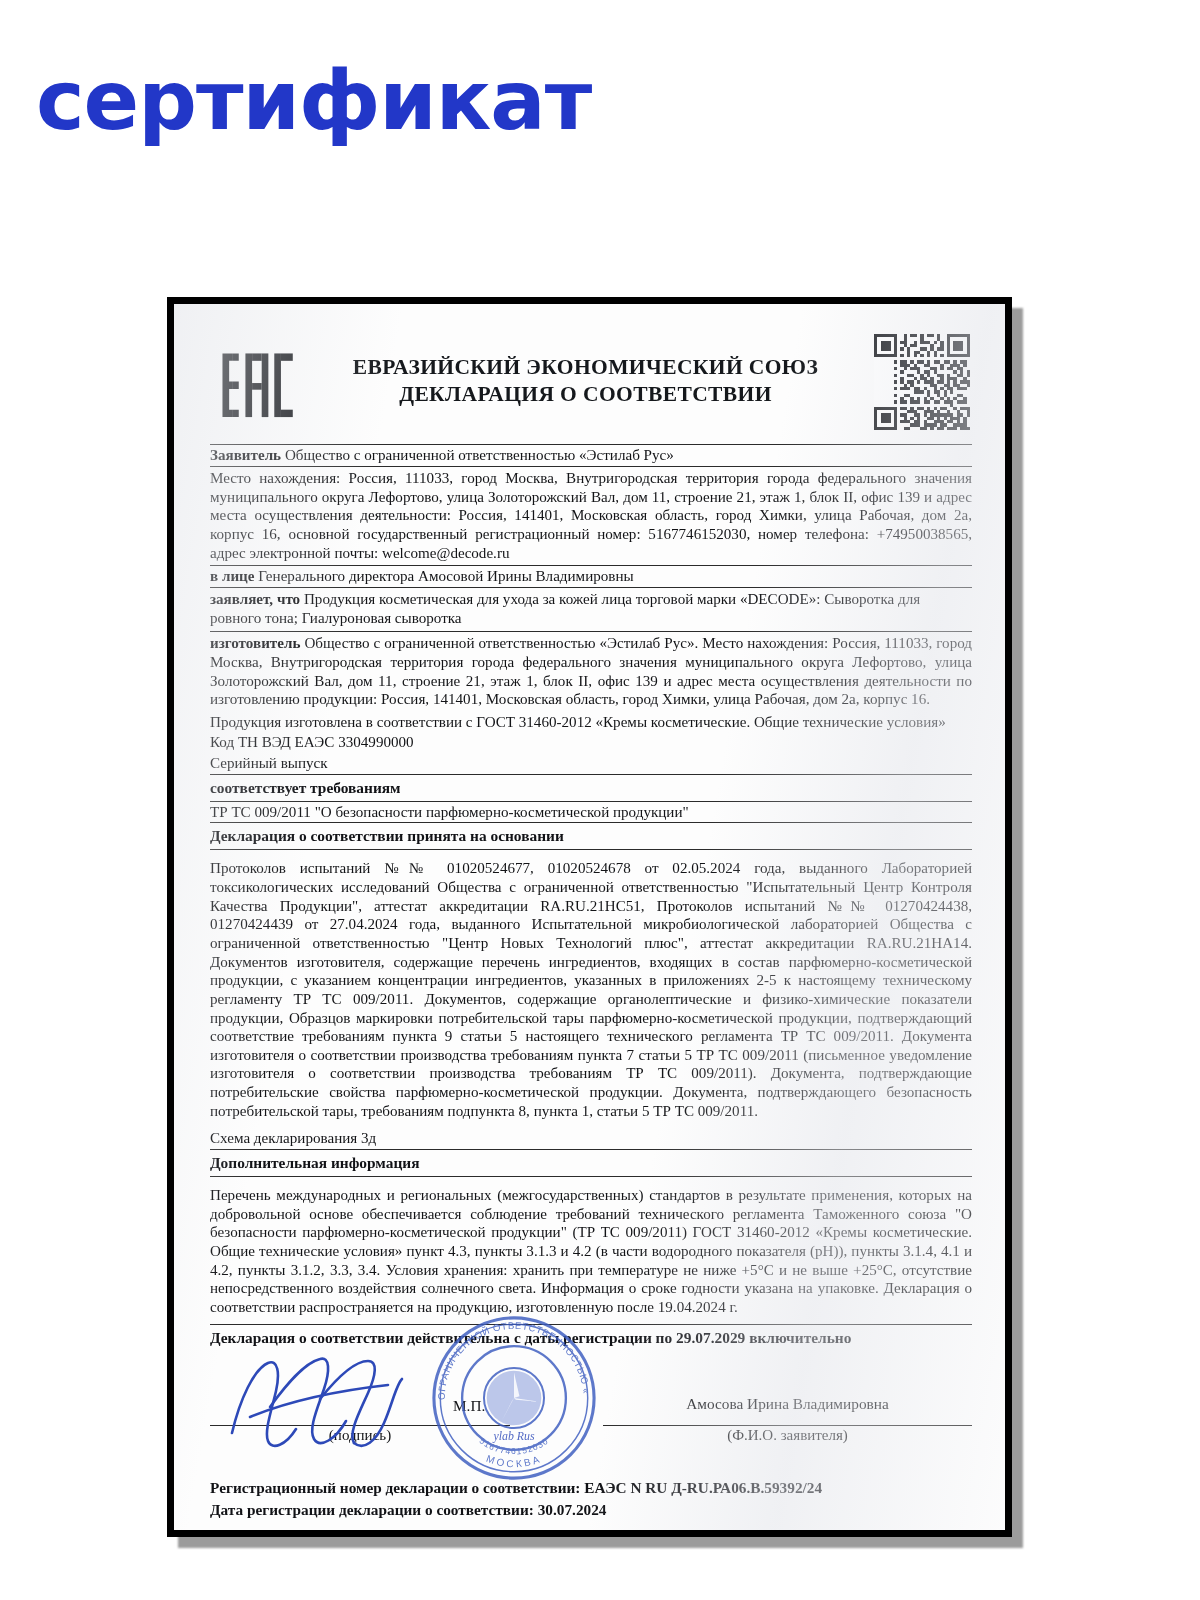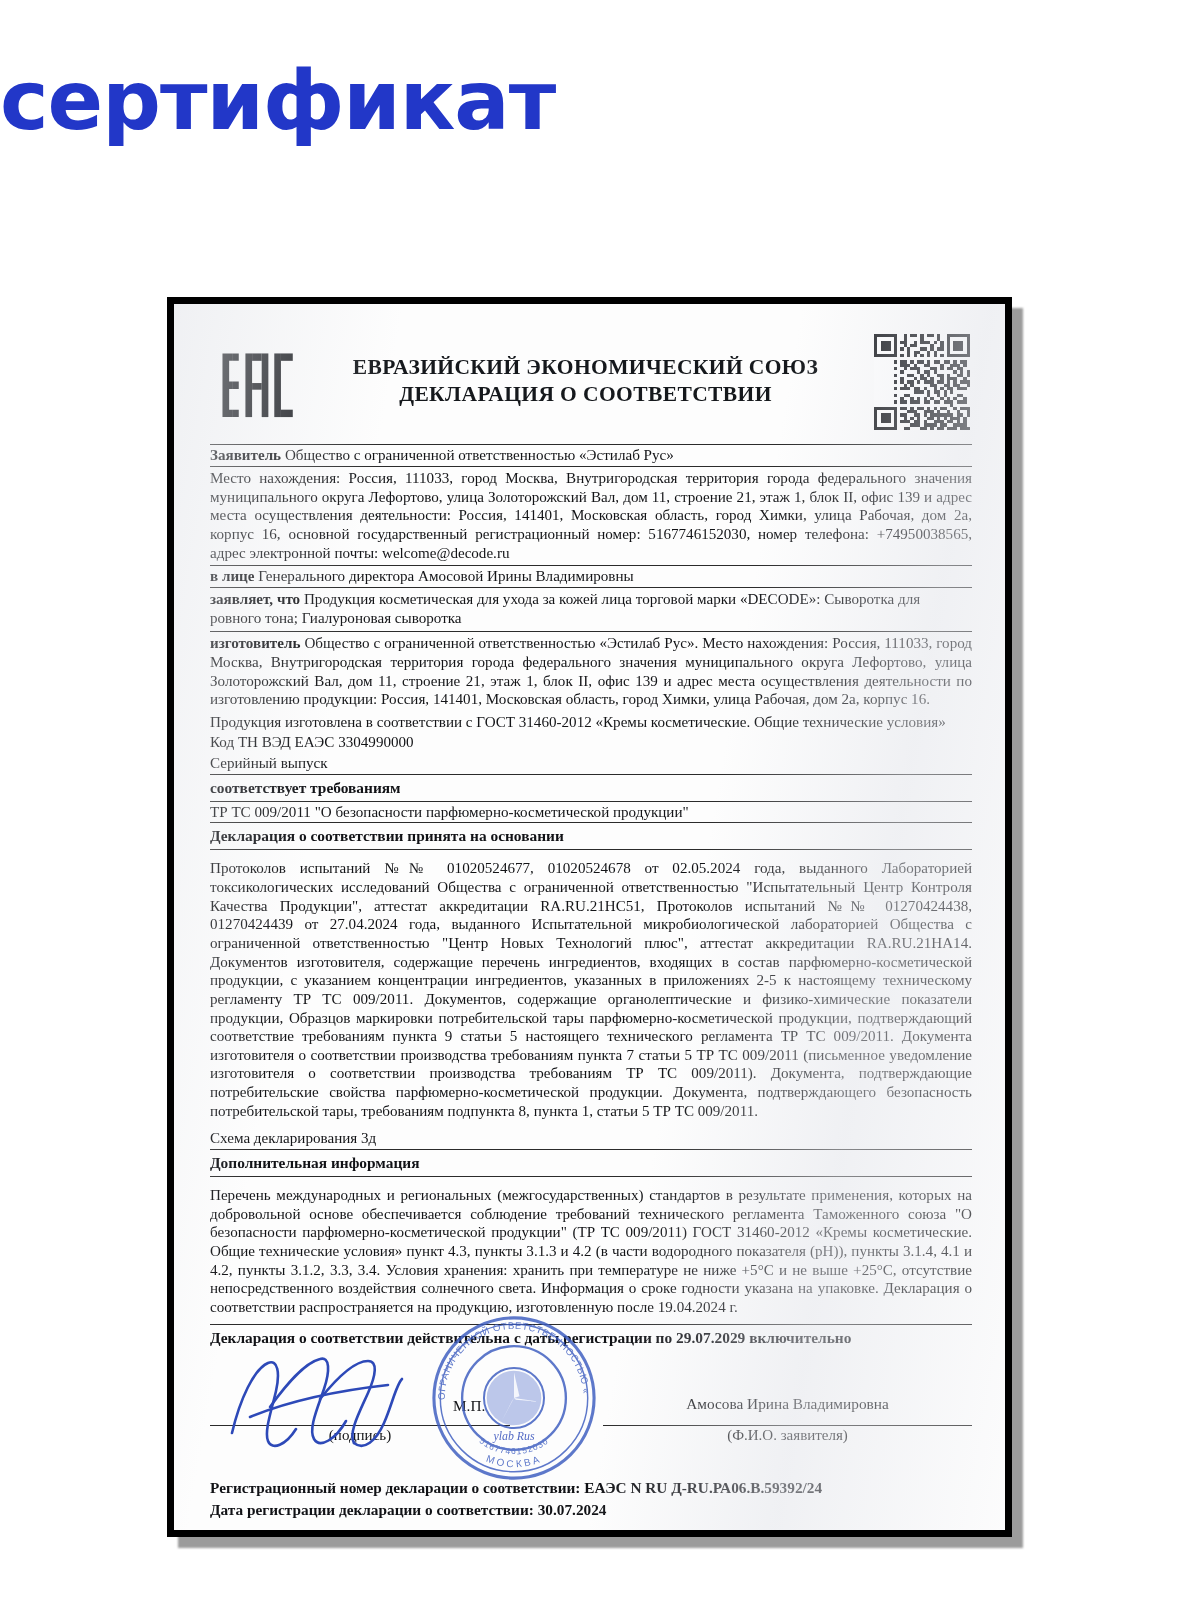--- a/index.html
+++ b/index.html
@@ -24,20 +24,21 @@
     font-family: "DejaVu Sans", sans-serif;
     font-weight: 700;
     color: #2237c8;
     line-height: 0.95;
   }
   #title-line-1 {
     display: block;
     text-align: left;
     font-size: 82px;
     letter-spacing: -1px;
+    margin-left: 36px;
   }
   #title-line-2 {
     display: block;
     text-align: right;
     font-size: 82px;
     letter-spacing: -1px;
     margin-top: 14px;
   }
 
   

